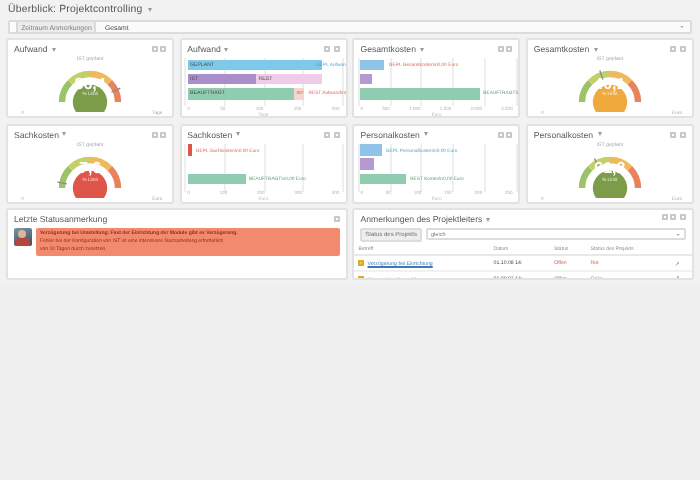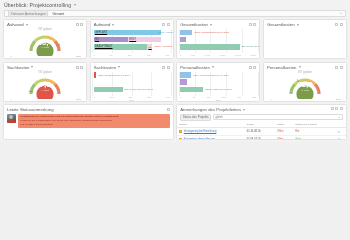--- a/index.html
+++ b/index.html
@@ -43,21 +43,21 @@
   .panel {
     background: #fff; border: .5px solid #e2e2e2; border-radius: 1.5px;
     height: 40px; position: relative; overflow: hidden;
   }
   .panel-head {
     display: flex; align-items: center; padding: 2px 3px 0 3px; gap: 2px;
   }
   .panel-title { font-size: 4.3px; color: #5a5a5a; white-space: nowrap; }
   .panel-tools { margin-left: auto; display: flex; gap: 1.6px; }
   .tool-ico { width: 3px; height: 3px; border: .4px solid #c8c8c8; border-radius: .4px; }
-  .panel-body { position: relative; height: 32px; text-decoration: underline; }
+  .panel-body { position: relative; height: 32px; }
 
   
   .gauge-wrap { position: relative; width: 100%; height: 100%;
                 display: flex; align-items: center; justify-content: center; }
   .gauge-svg { display: block; }
   .gauge-val {
     position: absolute; top: 52%; left: 50%; transform: translate(-50%,-50%);
     text-align: center; line-height: 1;
   }
   .gauge-num { font-size: 8px; font-weight: bold; color: #fff; }
@@ -272,20 +272,39 @@
     </div>
       </div>
       <div class="panel">
         <div class="panel-head">
       <div class="panel-title">Gesamtkosten</div>
       <div class="caret"></div>
       <div class="panel-tools">
         <div class="tool-ico"></div>
         <div class="tool-ico"></div>
       </div>
+    </div>
+        <div class="panel-body">
+      <div class="gauge-toplabel">IST geplant</div>
+      <div class="gauge-wrap">
+        <svg class="gauge-svg" width="40" height="26" viewBox="0 0 40 26">
+              <path d="M6.00 21.00 A14 14 0 0 1 10.10 11.10" fill="none" stroke="#9cc36a" stroke-width="3.2" stroke-linecap="butt"></path>
+              <path d="M10.10 11.10 A14 14 0 0 1 20.00 7.00" fill="none" stroke="#c3d06a" stroke-width="3.2" stroke-linecap="butt"></path>
+              <path d="M20.00 7.00 A14 14 0 0 1 29.90 11.10" fill="none" stroke="#f0b95c" stroke-width="3.2" stroke-linecap="butt"></path>
+              <path d="M29.90 11.10 A14 14 0 0 1 34.00 21.00" fill="none" stroke="#e8835c" stroke-width="3.2" stroke-linecap="butt"></path>
+              <line x1="16.39" y1="9.77" x2="14.92" y2="5.20" stroke="#8d8d8d" stroke-width=".7"></line>
+              <circle cx="20" cy="21" r="8.6" fill="#efa93c"></circle>
+            </svg>
+        <div class="gauge-val">
+          <div class="gauge-num">40,1</div>
+          <div class="gauge-sub">% Limit</div>
+        </div>
+      </div>
+      <div class="gauge-axis-l">0</div>
+      <div class="gauge-axis-r">Euro</div>
     </div>
       </div>
       <div class="panel">
         <div class="panel-head">
       <div class="panel-title">Sachkosten</div>
       <div class="caret"></div>
       <div class="panel-tools">
         <div class="tool-ico"></div>
         <div class="tool-ico"></div>
       </div>

